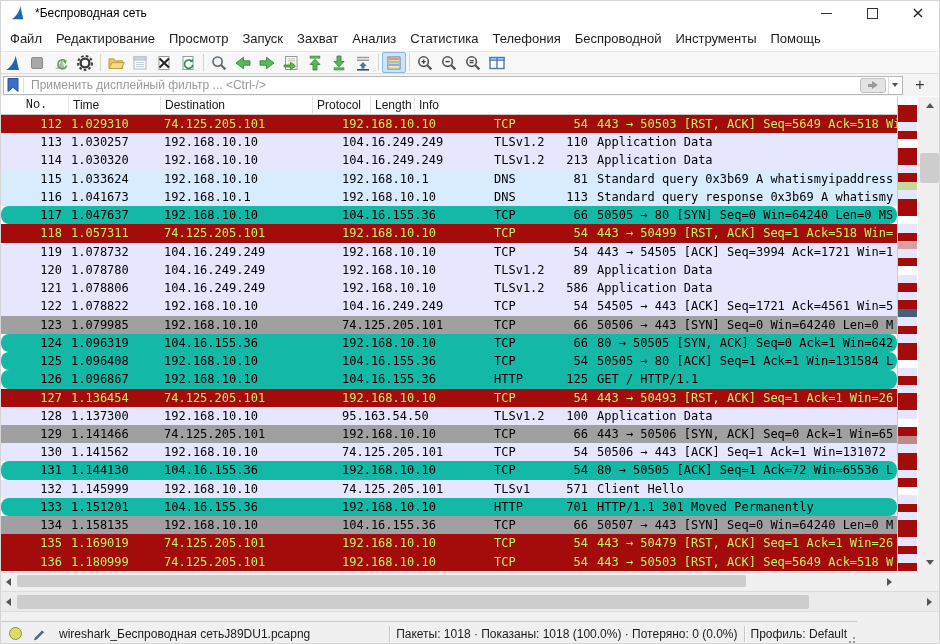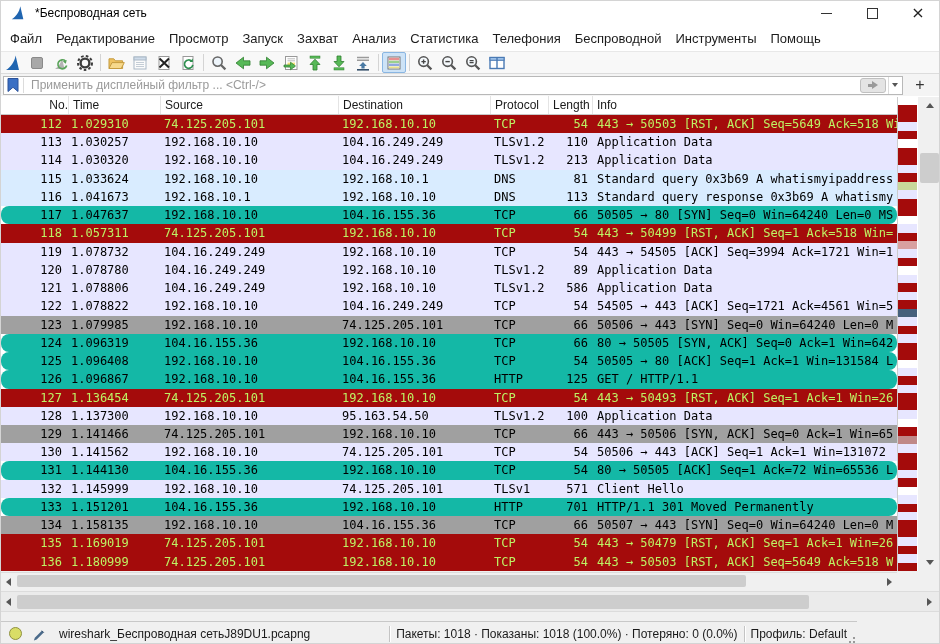--- a/index.html
+++ b/index.html
@@ -265,23 +265,22 @@
           <div class="applyarrow"></div>
         </div>
       <div class="caretbtn">
           <div class="caret"></div>
         </div>
     </div>
     <div class="plusbtn">+</div>
   </div>
 
   <div class="pktheader">
-    <div class="hc c-no" style="text-align:right;padding-left:4px;">No.</div>
+    <div class="hc c-no" style="text-align:center;padding-left:4px;font-family:Liberation Mono, monospace;">No.</div>
     <div class="hc c-time">Time</div>
-    <div class="hc c-src">Source</div>
     <div class="hc c-dst">Destination</div>
     <div class="hc c-proto">Protocol</div>
     <div class="hc c-len" style="text-align:left;padding-left:4px;">Length</div>
     <div class="hc c-info" style="border-right:none;">Info</div>
   </div>
 
   <div class="pktrows">
       <div class="prow rst">
         <div class="c c-no">112</div>
         <div class="c c-time">1.029310</div>

